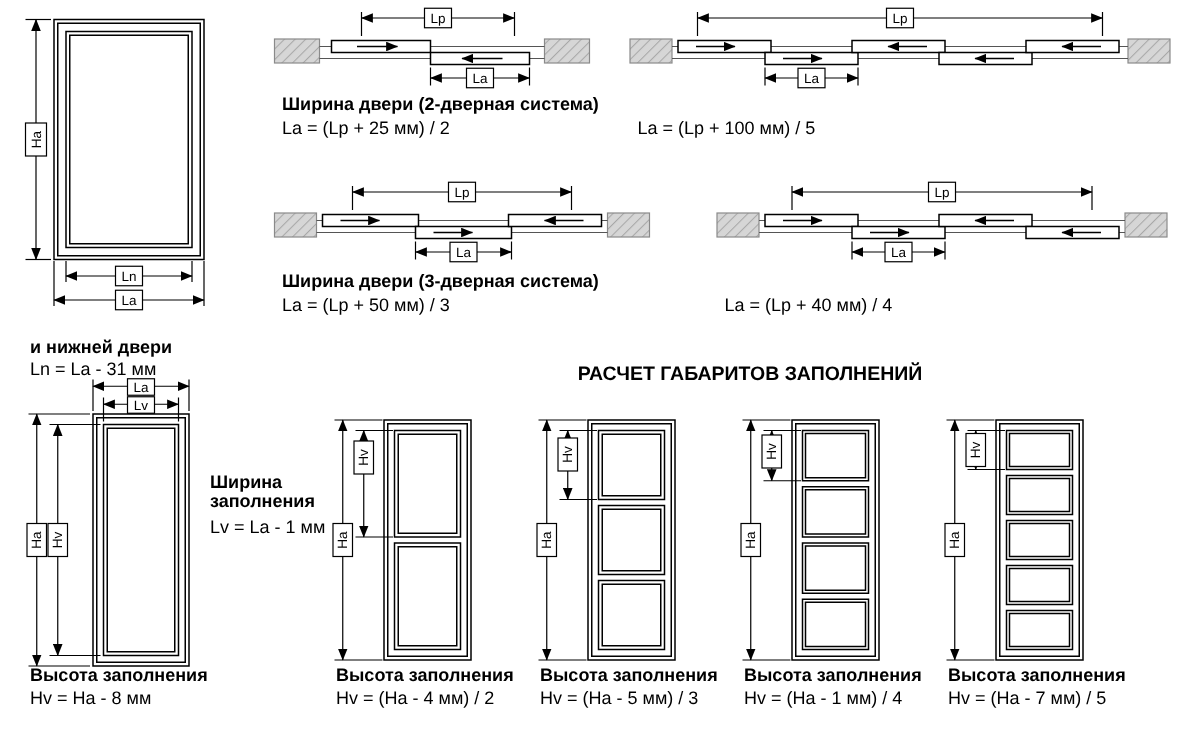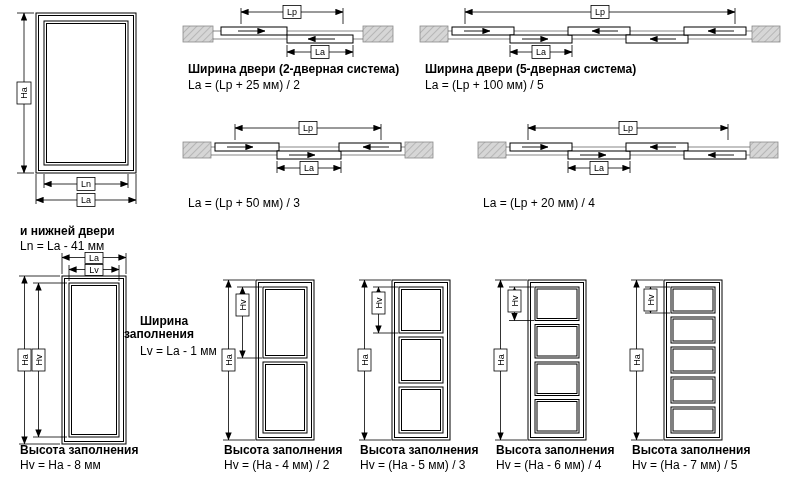--- a/index.html
+++ b/index.html
@@ -60,21 +60,21 @@
     <text x="82" y="176" text-anchor="middle" dominant-baseline="central">Ln</text>
     <g class="dim">
       <line x1="32" y1="166" x2="32" y2="196"></line>
       <line x1="132" y1="166" x2="132" y2="196"></line>
       <line x1="32" y1="192" x2="132" y2="192" marker-start="url(#arr)" marker-end="url(#arr)"></line>
     </g>
     <rect class="dim-box" x="73" y="185.5" width="18" height="13"></rect>
     <text x="82" y="192" text-anchor="middle" dominant-baseline="central">La</text>
   </svg>
   <div class="abs cap" style="left:20px; top:225px">и нижней двери</div>
-  <div class="abs formula" style="left:20px; top:240px">Ln = La - 41 мм</div>
+  <div class="abs formula" style="left:20px; top:240px">Ln = La - 31 мм</div>
 
   <svg class="abs" style="left:183px; top:4px" width="210" height="58">
     <g class="dim">
       <line x1="58" y1="20" x2="58" y2="4"></line>
       <line x1="160" y1="20" x2="160" y2="4"></line>
       <line x1="58" y1="8" x2="160" y2="8" marker-start="url(#arr)" marker-end="url(#arr)"></line>
     </g>
     <rect class="dim-box" x="100" y="1.5" width="18" height="13"></rect>
     <text x="109" y="8" text-anchor="middle" dominant-baseline="central">Lp</text>
     <rect class="wall" x="0" y="22" width="30" height="16"></rect>
@@ -119,21 +119,20 @@
     <line class="arrow" x1="256" y1="35" x2="230" y2="35" marker-end="url(#arr)"></line>
     <line class="arrow" x1="314" y1="27" x2="288" y2="27" marker-end="url(#arr)"></line>
     <g class="dim">
       <line x1="90" y1="41" x2="90" y2="53"></line>
       <line x1="152" y1="41" x2="152" y2="53"></line>
       <line x1="90" y1="48" x2="152" y2="48" marker-start="url(#arr)" marker-end="url(#arr)"></line>
     </g>
     <rect class="dim-box" x="112" y="41.5" width="18" height="13"></rect>
     <text x="121" y="48" text-anchor="middle" dominant-baseline="central">La</text>
   </svg>
-  <div class="abs cap" style="left:425px; top:63px">Ширина двери (5-дверная система)</div>
   <div class="abs formula" style="left:425px; top:79px">La = (Lp + 100 мм) / 5</div>
 
   <svg class="abs" style="left:183px; top:120px" width="250" height="58">
     <g class="dim">
       <line x1="52" y1="20" x2="52" y2="4"></line>
       <line x1="198" y1="20" x2="198" y2="4"></line>
       <line x1="52" y1="8" x2="198" y2="8" marker-start="url(#arr)" marker-end="url(#arr)"></line>
     </g>
     <rect class="dim-box" x="116" y="1.5" width="18" height="13"></rect>
     <text x="125" y="8" text-anchor="middle" dominant-baseline="central">Lp</text>
@@ -148,20 +147,21 @@
     <line class="arrow" x1="106" y1="35" x2="132" y2="35" marker-end="url(#arr)"></line>
     <line class="arrow" x1="206" y1="27" x2="180" y2="27" marker-end="url(#arr)"></line>
     <g class="dim">
       <line x1="94" y1="41" x2="94" y2="53"></line>
       <line x1="158" y1="41" x2="158" y2="53"></line>
       <line x1="94" y1="48" x2="158" y2="48" marker-start="url(#arr)" marker-end="url(#arr)"></line>
     </g>
     <rect class="dim-box" x="117" y="41.5" width="18" height="13"></rect>
     <text x="126" y="48" text-anchor="middle" dominant-baseline="central">La</text>
   </svg>
+  <div class="abs cap" style="left:188px; top:181px">Ширина двери (3-дверная система)</div>
   <div class="abs formula" style="left:188px; top:197px">La = (Lp + 50 мм) / 3</div>
 
   <svg class="abs" style="left:478px; top:120px" width="300" height="58">
     <g class="dim">
       <line x1="50" y1="20" x2="50" y2="4"></line>
       <line x1="250" y1="20" x2="250" y2="4"></line>
       <line x1="50" y1="8" x2="250" y2="8" marker-start="url(#arr)" marker-end="url(#arr)"></line>
     </g>
     <rect class="dim-box" x="141" y="1.5" width="18" height="13"></rect>
     <text x="150" y="8" text-anchor="middle" dominant-baseline="central">Lp</text>
@@ -178,22 +178,23 @@
     <line class="arrow" x1="198" y1="27" x2="172" y2="27" marker-end="url(#arr)"></line>
     <line class="arrow" x1="256" y1="35" x2="230" y2="35" marker-end="url(#arr)"></line>
     <g class="dim">
       <line x1="90" y1="41" x2="90" y2="53"></line>
       <line x1="152" y1="41" x2="152" y2="53"></line>
       <line x1="90" y1="48" x2="152" y2="48" marker-start="url(#arr)" marker-end="url(#arr)"></line>
     </g>
     <rect class="dim-box" x="112" y="41.5" width="18" height="13"></rect>
     <text x="121" y="48" text-anchor="middle" dominant-baseline="central">La</text>
   </svg>
-  <div class="abs formula" style="left:483px; top:197px">La = (Lp + 20 мм) / 4</div>
-
+  <div class="abs formula" style="left:483px; top:197px">La = (Lp + 40 мм) / 4</div>
+
+  <div class="abs title" style="left:300px; top:241px; width:400px">РАСЧЕТ ГАБАРИТОВ ЗАПОЛНЕНИЙ</div>
 
   <svg class="abs" style="left:18px; top:252px" width="118" height="196">
     <g class="dim">
       <line x1="44" y1="22" x2="44" y2="1"></line>
       <line x1="108" y1="22" x2="108" y2="1"></line>
       <line x1="44" y1="5.5" x2="108" y2="5.5" marker-start="url(#arr)" marker-end="url(#arr)"></line>
     </g>
     <rect class="dim-box" x="67" y="0.5" width="18" height="11"></rect>
     <text x="76" y="6" text-anchor="middle" dominant-baseline="central">La</text>
     <g class="dim">
@@ -218,21 +219,21 @@
     <text x="6.5" y="108" text-anchor="middle" dominant-baseline="central" transform="rotate(-90 6.5 108)">Ha</text>
     <g class="dim">
       <line x1="49" y1="31" x2="15" y2="31"></line>
       <line x1="49" y1="185" x2="15" y2="185"></line>
       <line x1="20.5" y1="31" x2="20.5" y2="185" marker-start="url(#arr)" marker-end="url(#arr)"></line>
     </g>
     <rect class="dim-box" x="14" y="97" width="13" height="22"></rect>
     <text x="20.5" y="108" text-anchor="middle" dominant-baseline="central" transform="rotate(-90 20.5 108)">Hv</text>
   </svg>
   <div class="abs cap" style="left:140px; top:315px">Ширина</div>
-  <div class="abs cap" style="left:124px; top:328px">заполнения</div>
+  <div class="abs cap" style="left:140px; top:328px">заполнения</div>
   <div class="abs formula" style="left:140px; top:345px">Lv = La - 1 мм</div>
   <div class="abs cap" style="left:20px; top:444px">Высота заполнения</div>
   <div class="abs formula" style="left:20px; top:459px">Hv = Ha - 8 мм</div>
 
   <svg class="abs" style="left:222px; top:252px" width="92" height="196">
     <g class="obj">
       <rect x="34" y="28" width="58" height="160"></rect>
       <rect x="36.5" y="30.5" width="53" height="155"></rect>
       <rect x="41" y="35" width="44" height="71"></rect>
       <rect x="43.5" y="37.5" width="39" height="66"></rect>
@@ -308,21 +309,21 @@
     <text x="20.5" y="49" text-anchor="middle" dominant-baseline="central" transform="rotate(-90 20.5 49)">Hv</text>
     <g class="dim">
       <line x1="33" y1="28" x2="1" y2="28"></line>
       <line x1="33" y1="188" x2="1" y2="188"></line>
       <line x1="6.5" y1="28" x2="6.5" y2="188" marker-start="url(#arr)" marker-end="url(#arr)"></line>
     </g>
     <rect class="dim-box" x="0" y="97" width="13" height="22"></rect>
     <text x="6.5" y="108" text-anchor="middle" dominant-baseline="central" transform="rotate(-90 6.5 108)">Ha</text>
   </svg>
   <div class="abs cap" style="left:496px; top:444px">Высота заполнения</div>
-  <div class="abs formula" style="left:496px; top:459px">Hv = (Ha - 6 мм) / 4</div>
+  <div class="abs formula" style="left:496px; top:459px">Hv = (Ha - 1 мм) / 4</div>
 
   <svg class="abs" style="left:630px; top:252px" width="92" height="196">
     <g class="obj">
       <rect x="34" y="28" width="58" height="160"></rect>
       <rect x="36.5" y="30.5" width="53" height="155"></rect>
       <rect x="41" y="35" width="44" height="26"></rect>
       <rect x="43" y="37" width="40" height="22"></rect>
       <rect x="41" y="65" width="44" height="26"></rect>
       <rect x="43" y="67" width="40" height="22"></rect>
       <rect x="41" y="95" width="44" height="26"></rect>

